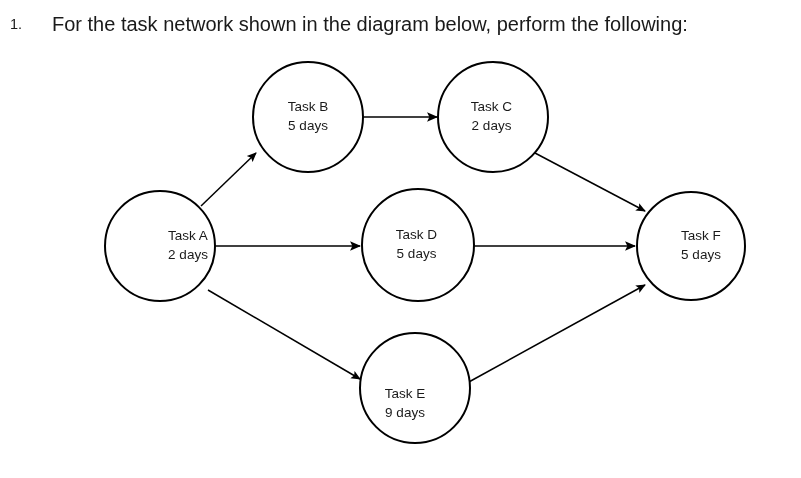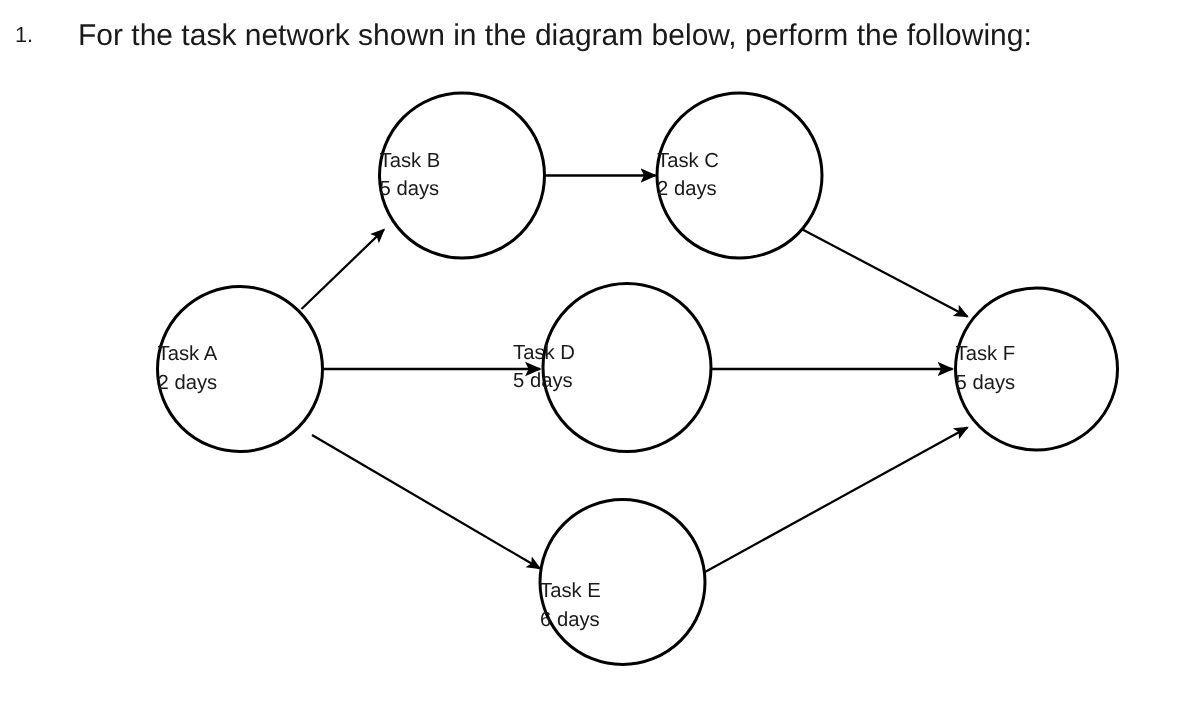--- a/index.html
+++ b/index.html
@@ -49,21 +49,21 @@
   
   .diagram {
     position: absolute;
     left: 0;
     top: 0;
     width: 801px;
     height: 478px;
   }
   .node-label {
     position: absolute;
-    text-align: left;
+    text-align: center;
     font-size: 13.5px;
     line-height: 19px;
     color: #1a1a1a;
     pointer-events: none;
     white-space: nowrap;
   }
   .node-label .ln {
     display: block;
   }
 </style>
@@ -97,43 +97,43 @@
     <g>
       <circle cx="160" cy="246" r="55" fill="#ffffff" stroke="#000000" stroke-width="2"></circle>
       <circle cx="308" cy="117" r="55" fill="#ffffff" stroke="#000000" stroke-width="2"></circle>
       <circle cx="493" cy="117" r="55" fill="#ffffff" stroke="#000000" stroke-width="2"></circle>
       <circle cx="418" cy="245" r="56" fill="#ffffff" stroke="#000000" stroke-width="2"></circle>
       <circle cx="415" cy="388" r="55" fill="#ffffff" stroke="#000000" stroke-width="2"></circle>
       <circle cx="691" cy="246" r="54" fill="#ffffff" stroke="#000000" stroke-width="2"></circle>
     </g>
   </svg>
 
-  <div class="node-label" style="left:105px; top:226px; width:110px;">
+  <div class="node-label" style="left:105px; top:226px; width:110px;padding-left:28px;">
     <span class="ln">Task A</span>
     <span class="ln">2 days</span>
   </div>
 
   <div class="node-label" style="left:253px; top:97px; width:110px;">
     <span class="ln">Task B</span>
     <span class="ln">5 days</span>
   </div>
 
   <div class="node-label" style="left:438px; top:97px; width:107px;">
     <span class="ln">Task C</span>
     <span class="ln">2 days</span>
   </div>
 
-  <div class="node-label" style="left:342px; top:225px; width:115px;">
+  <div class="node-label" style="left:359px; top:225px; width:115px;">
     <span class="ln">Task D</span>
     <span class="ln">5 days</span>
   </div>
 
   <div class="node-label" style="left:360px; top:384px; width:90px;">
     <span class="ln">Task E</span>
-    <span class="ln">6 days</span>
+    <span class="ln">9 days</span>
   </div>
 
   <div class="node-label" style="left:637px; top:226px; width:128px;">
     <span class="ln">Task F</span>
     <span class="ln">5 days</span>
   </div>
 
 </div>
 
 </body></html>

